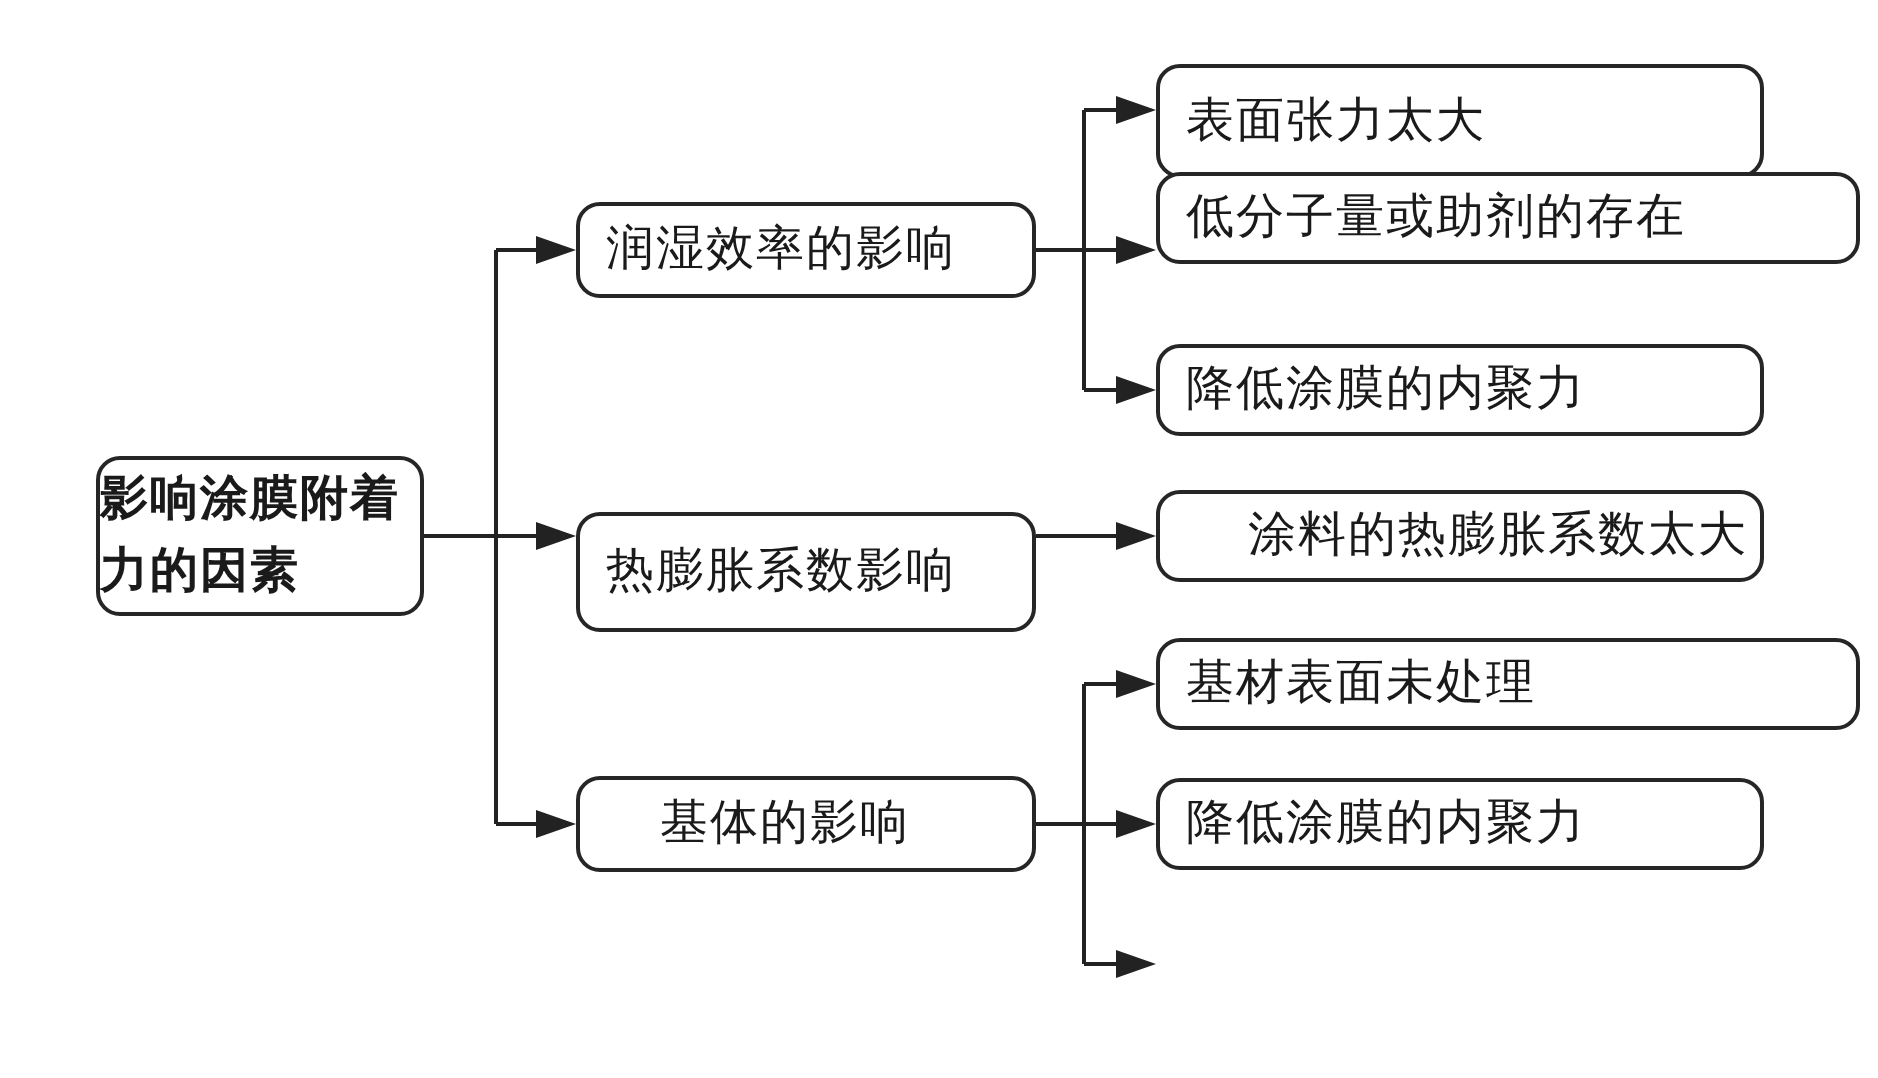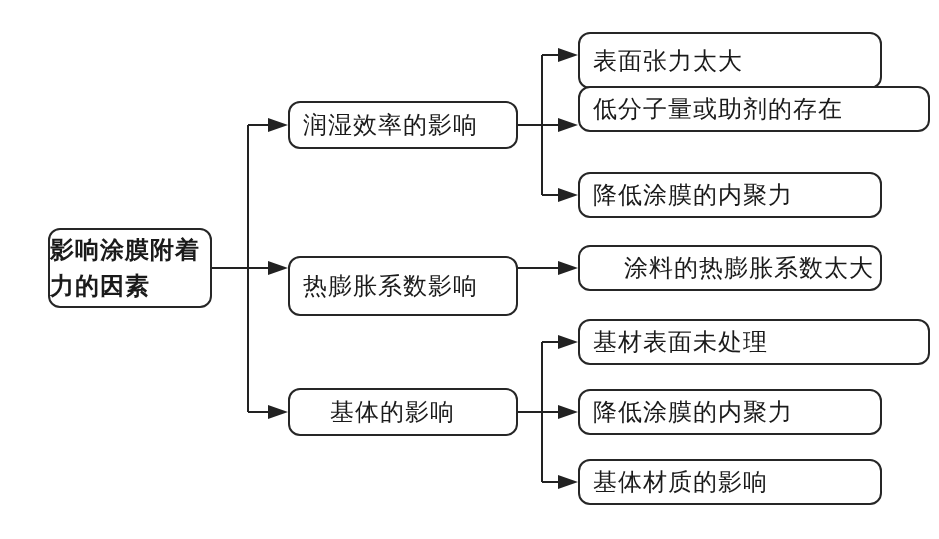--- a/index.html
+++ b/index.html
@@ -81,15 +81,14 @@
   <div class="node branch" style="left:288px; top:101px; width:230px; height:48px;">润湿效率的影响</div>
   <div class="node branch" style="left:288px; top:256px; width:230px; height:60px;">热膨胀系数影响</div>
   <div class="node branch" style="left:288px; top:388px; width:230px; height:48px;padding-left:40px;">基体的影响</div>
 
   <div class="node leaf" style="left:578px; top:32px; width:304px; height:57px;">表面张力太大</div>
   <div class="node leaf" style="left:578px; top:86px; width:352px; height:46px;">低分子量或助剂的存在</div>
   <div class="node leaf" style="left:578px; top:172px; width:304px; height:46px;">降低涂膜的内聚力</div>
   <div class="node leaf" style="left:578px; top:245px; width:304px; height:46px;padding-left:44px;">涂料的热膨胀系数太大</div>
   <div class="node leaf" style="left:578px; top:319px; width:352px; height:46px;">基材表面未处理</div>
   <div class="node leaf" style="left:578px; top:389px; width:304px; height:46px;">降低涂膜的内聚力</div>
-  <div class="node leaf" style="left:578px; top:459px; width:304px; height:46px;">基体材质的影响</div>
 
 </div>
 
 </body></html>

